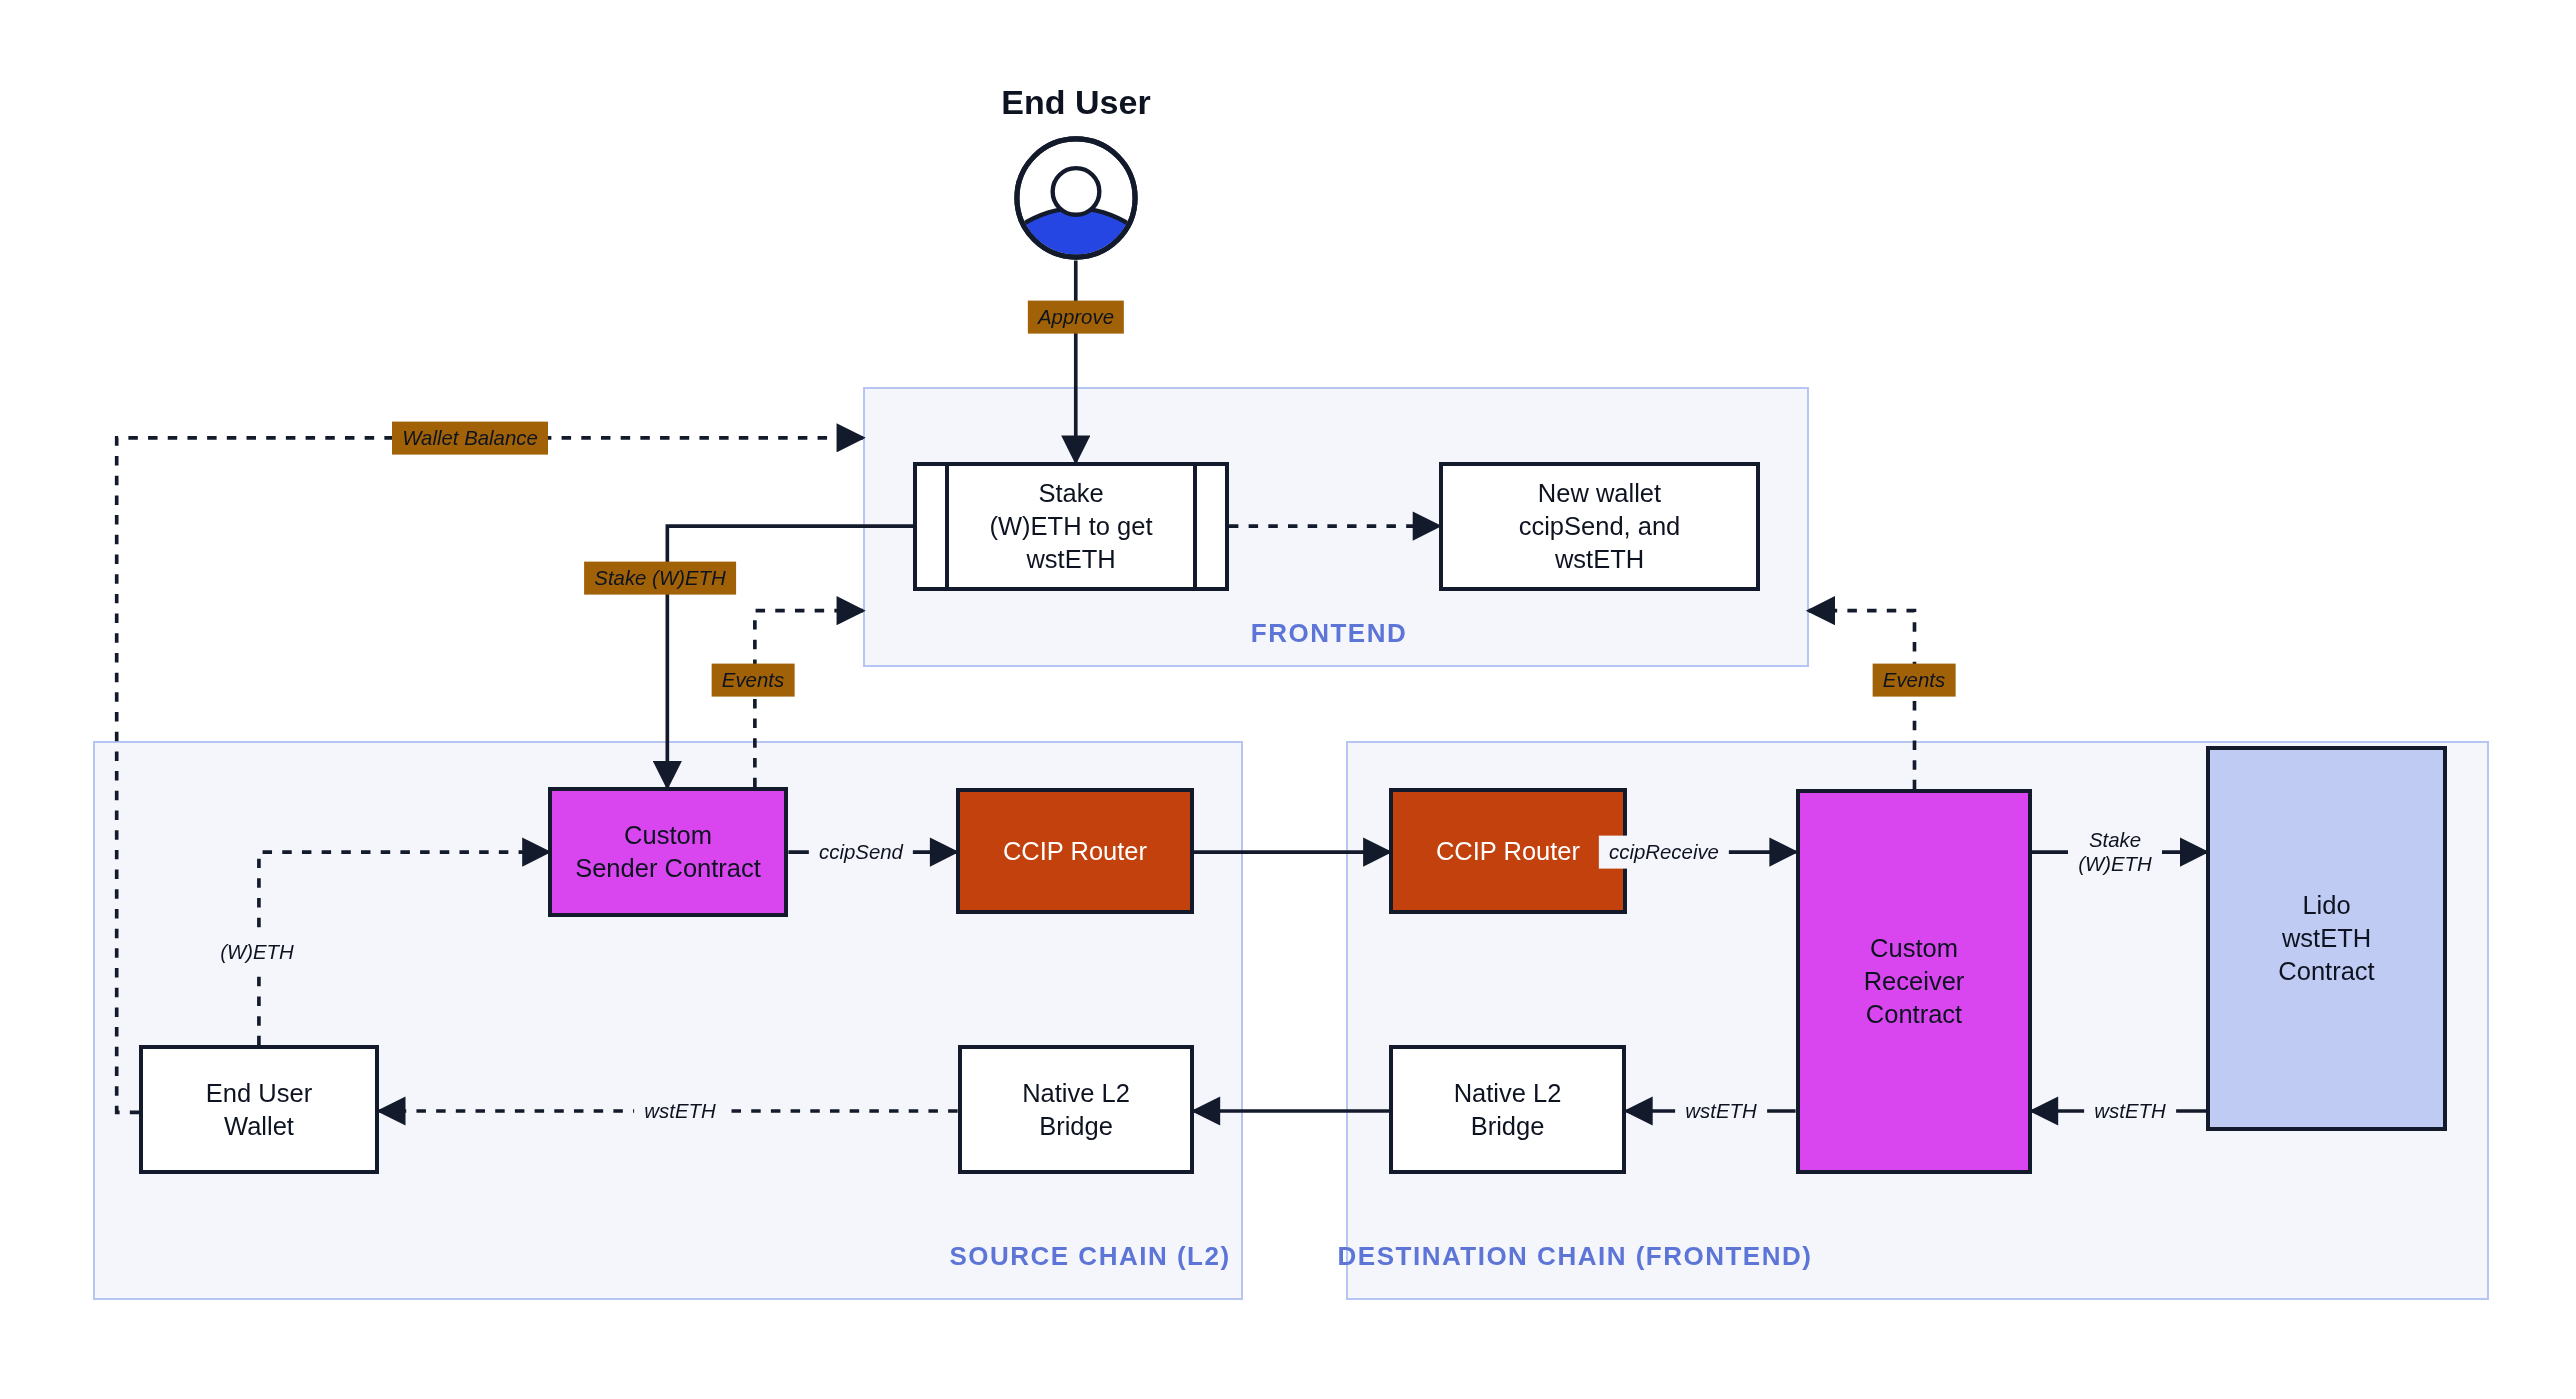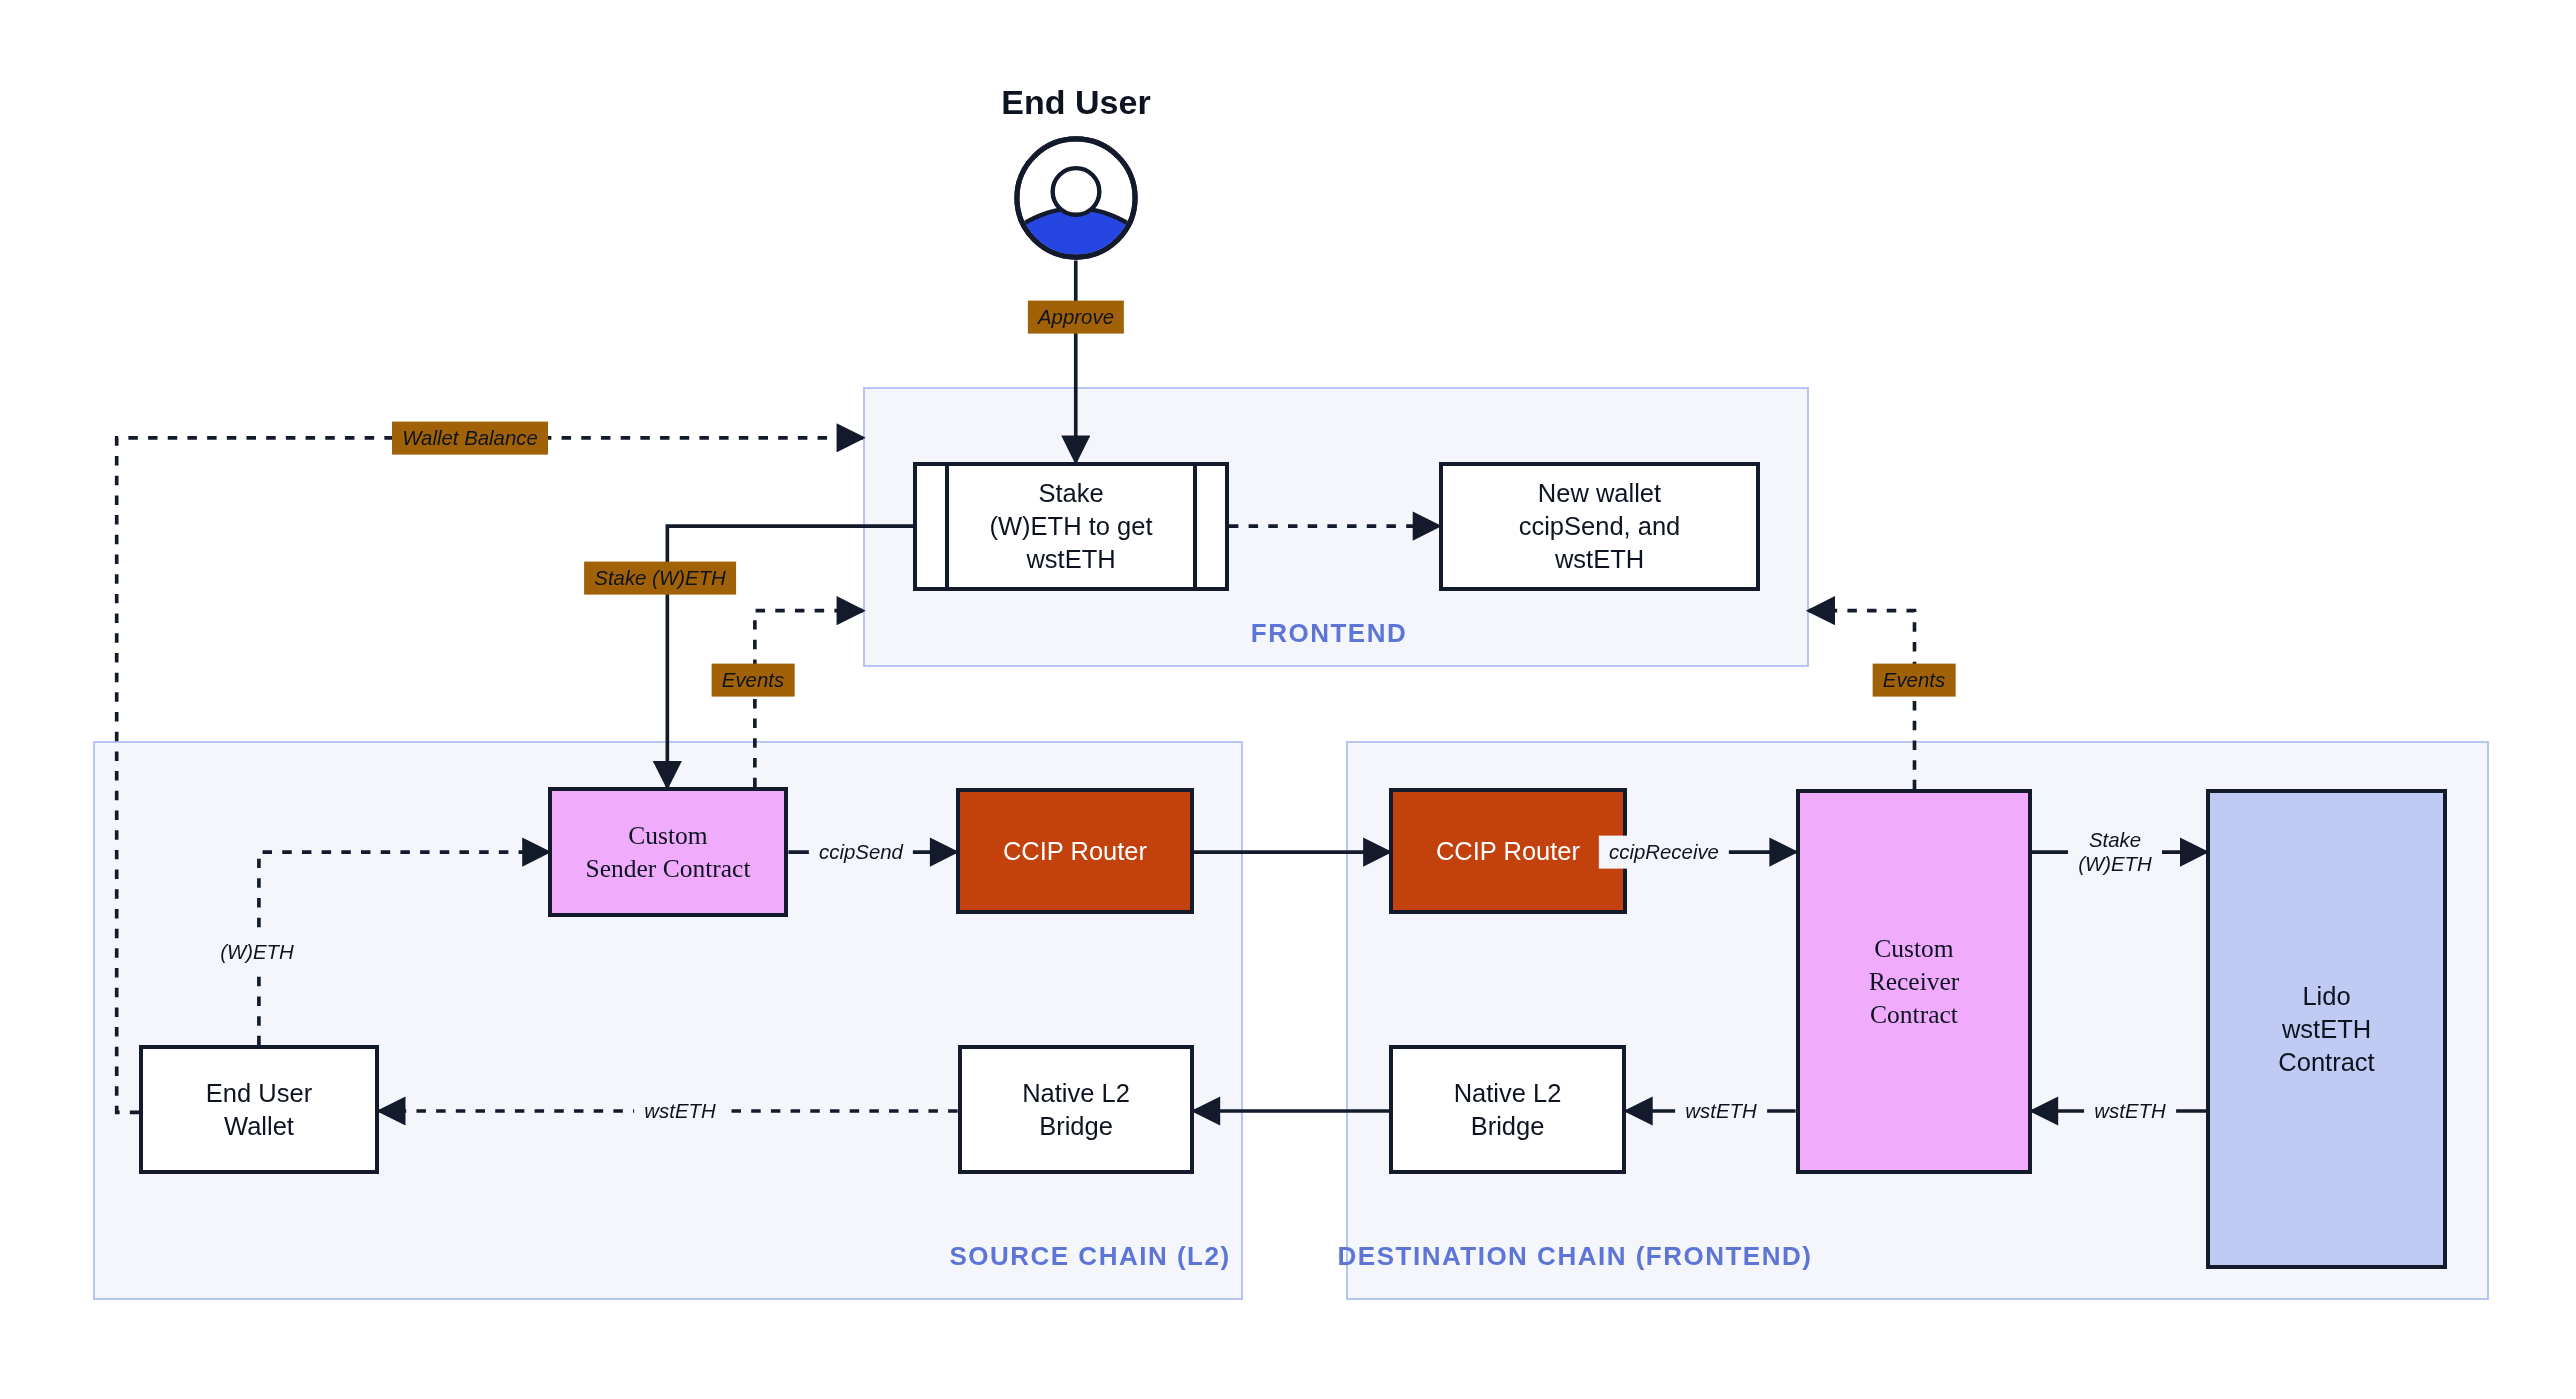--- a/index.html
+++ b/index.html
@@ -51,32 +51,32 @@
     text-align: center;
     z-index: 4;
   }
   .node .node-label {
     white-space: pre-line;
     font-size: 25.5px;
     line-height: 33px;
     font-weight: 500;
     color: #0d1320;
   }
-  .node.yellow   { background: #f0abfc; font-family: Liberation Serif, serif; }
+  .node.yellow   { background: #d946ef; }
   .node.blue     { background: #c2410c; }
   .node.blue .node-label { color: #ffffff; }
   .node.lavender { background: #bfcbf2; }
 
   .node.stake       { left: 913px; top: 462px;  width: 316px; height: 129px; }
   .node.new-wallet  { left: 1439px; top: 462px;  width: 321px; height: 129px; }
   .node.sender      { left: 548px;  top: 787px; width: 240px; height: 130px; }
   .node.router-src  { left: 956px; top: 788px; width: 238px; height: 126px; }
   .node.router-dst  { left: 1389px; top: 788px; width: 238px; height: 126px; }
   .node.receiver    { left: 1796px; top: 789px; width: 236px; height: 385px; }
-  .node.lido        { left: 2206px; top: 789px; width: 241px; height: 480px; }
+  .node.lido        { left: 2206px; top: 746px; width: 241px; height: 385px; }
   .node.wallet      { left: 139px;  top: 1045px; width: 240px; height: 129px; }
   .node.bridge-src  { left: 958px; top: 1045px; width: 236px; height: 129px; }
   .node.bridge-dst  { left: 1389px; top: 1045px; width: 237px; height: 129px; }
 
   
   .inner-bar {
     position: absolute; top: 0; bottom: 0; width: 3.6px;
     background: #131a2b;
   }
   .inner-bar.l { left: 28px; }

